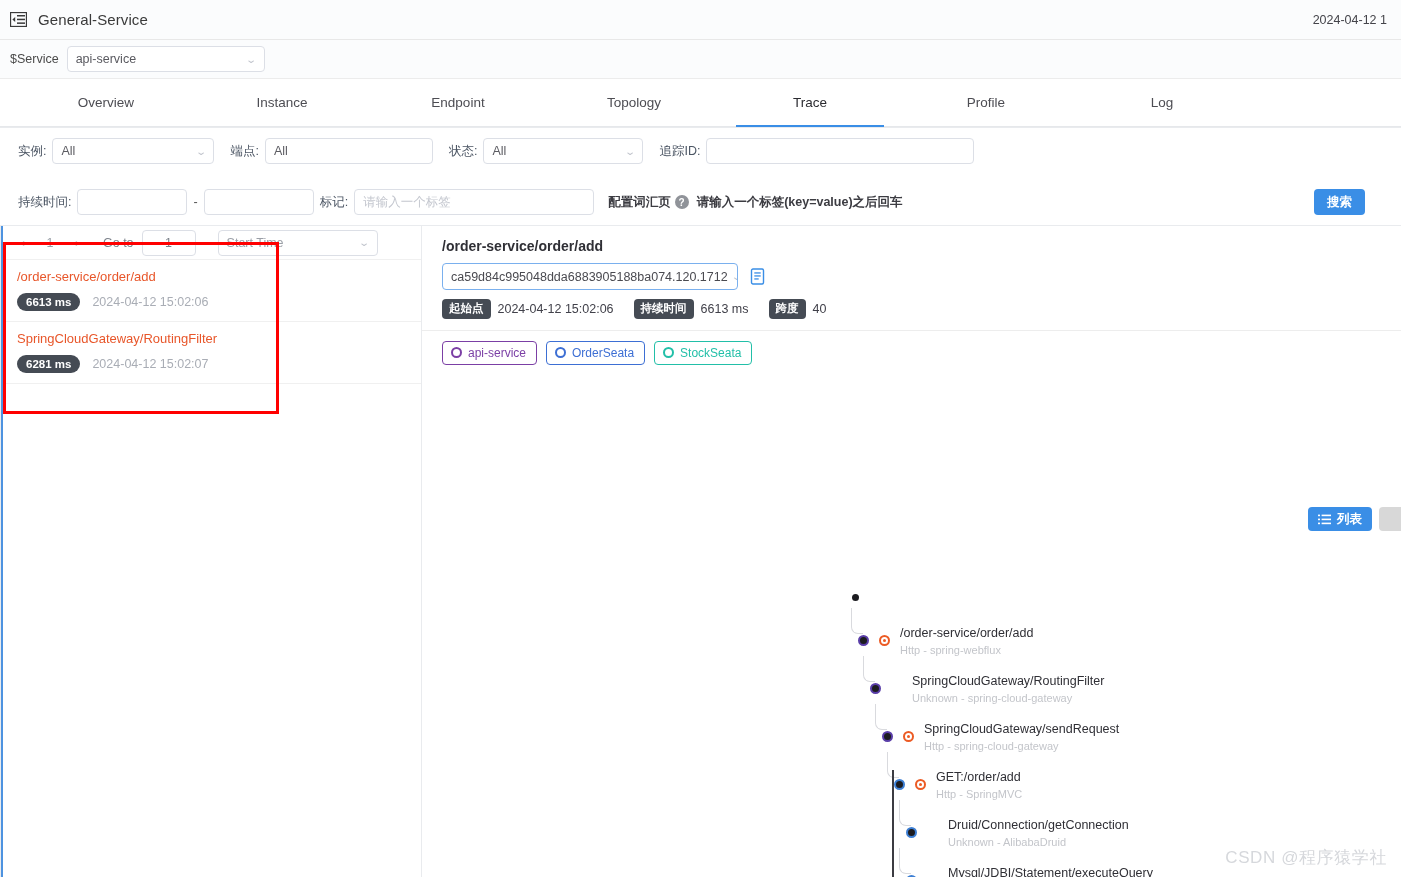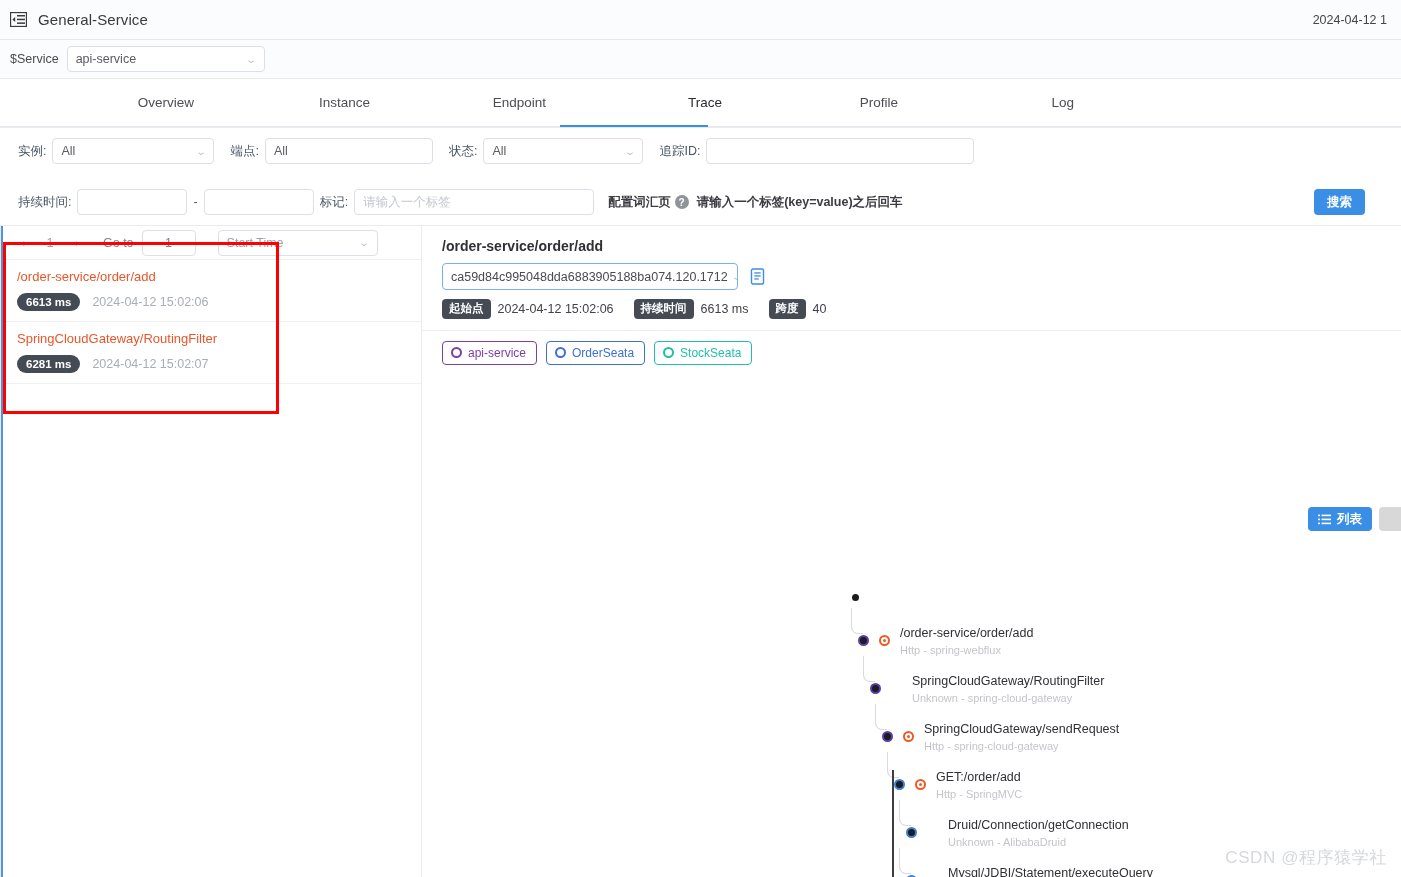--- a/index.html
+++ b/index.html
@@ -87,21 +87,21 @@
   .tabs {
     display: flex;
     height: 100%;
     align-items: stretch;
   }
   .tab {
     font-size: 13.5px;
     color: #4d4d53;
     display: flex;
     align-items: center;
-    justify-content: flex-end;
+    justify-content: center;
     width: 176px;
     cursor: pointer;
     position: relative;
   }
   .tab.active { color: #2b2b30; }
   .tab.active::after {
     content: "";
     position: absolute;
     left: 14px; right: 14px; bottom: -1px;
     height: 2px;
@@ -509,20 +509,23 @@
   <div class="tabs" id="tabs-host">
       <div class="tab">
         <span>Overview</span>
       </div>
       <div class="tab">
         <span>Instance</span>
       </div>
       <div class="tab">
         <span>Endpoint</span>
       </div>
+      <div class="tab">
+        <span>Topology</span>
+      </div>
       <div class="tab active">
         <span>Trace</span>
       </div>
       <div class="tab">
         <span>Profile</span>
       </div>
       <div class="tab">
         <span>Log</span>
       </div>
     </div>

